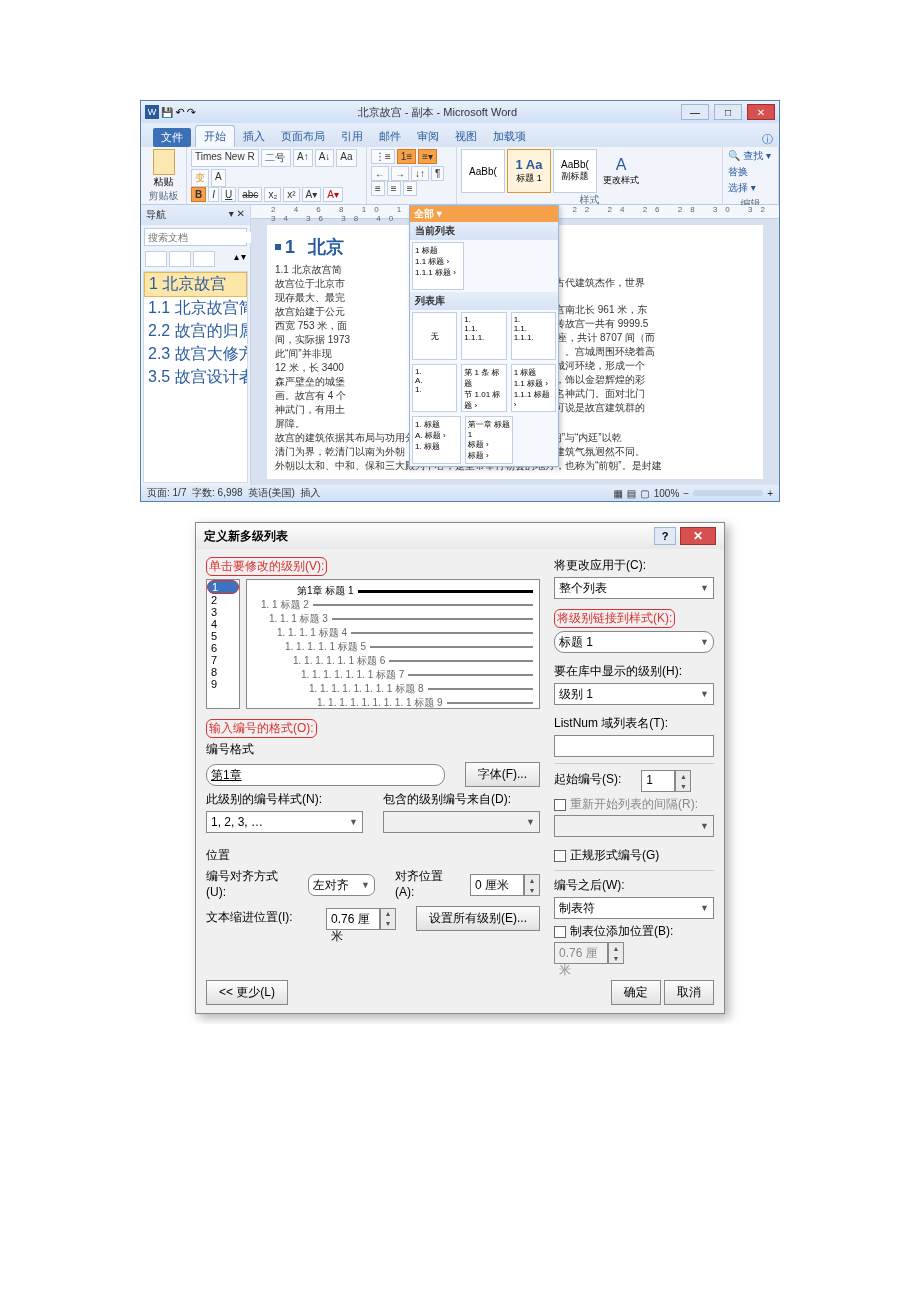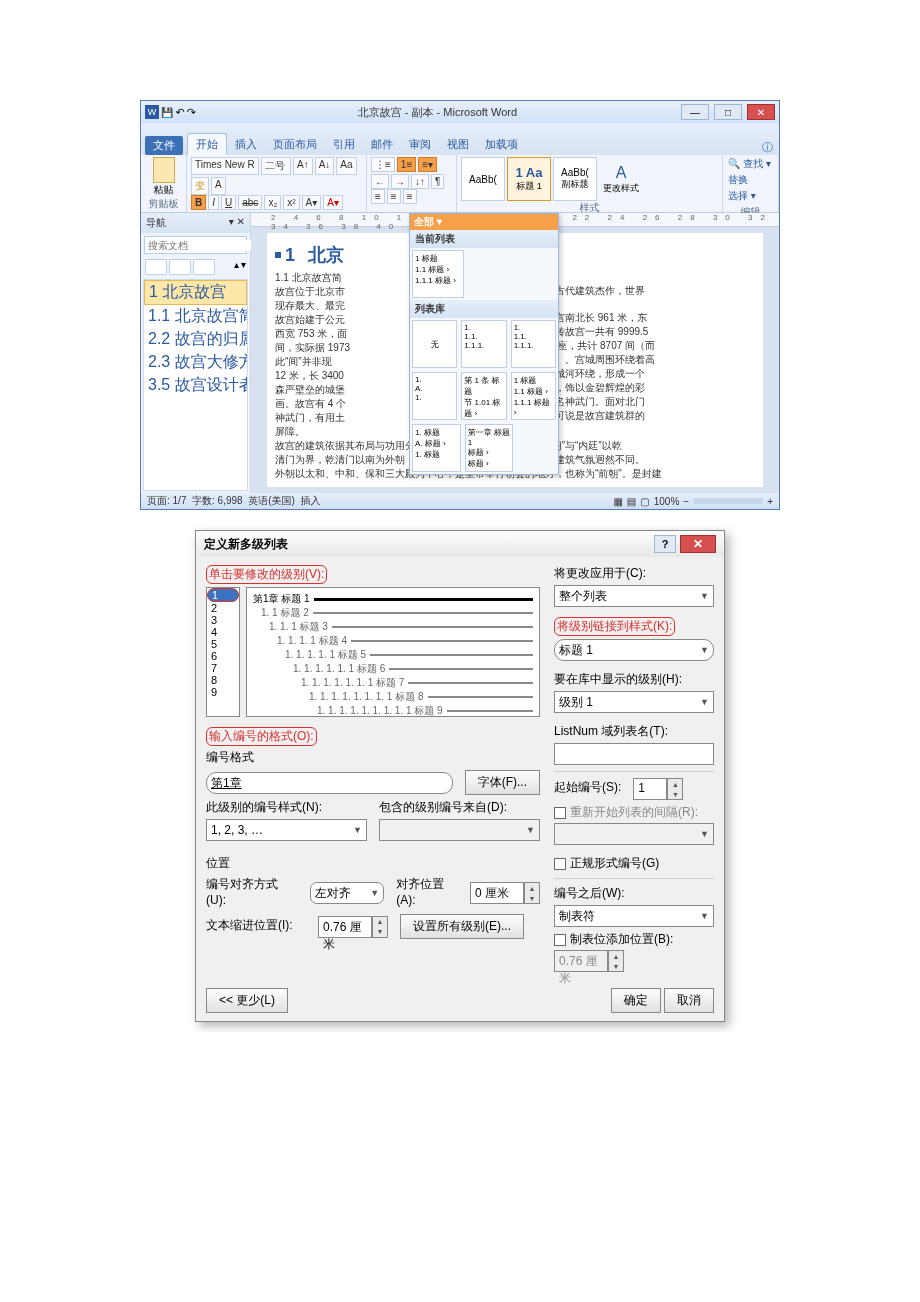--- a/index.html
+++ b/index.html
@@ -4,21 +4,21 @@
 <style>
   * { box-sizing: border-box; margin: 0; padding: 0; font-family: "Microsoft YaHei", SimSun, Arial, sans-serif; }
   body { background: #fff; width: 920px; }
   .word-window { width: 640px; margin: 100px auto 20px; border: 1px solid #5a7fb0; background: #fff; }
   .titlebar { background: linear-gradient(#e9f0fb,#cfe0f7); height: 22px; display: flex; align-items: center; justify-content: space-between; font-size: 11px; padding: 0 4px; }
   .titlebar .tcenter { flex:1; text-align:center; color:#333; }
   .wbtn { width: 28px; height: 16px; margin-left:2px; display:inline-flex; align-items:center; justify-content:center; font-size:10px; }
   .wbtn.min{background:#e1e9f5;border:1px solid #9db6d8;}
   .wbtn.max{background:#e1e9f5;border:1px solid #9db6d8;}
   .wbtn.close{background:#d75050;color:#fff;border:1px solid #a03030;}
-  .ribbon-tabs { background:linear-gradient(#e6eef9,#d6e3f4); height:32px; display:flex; align-items:flex-end; font-size:11px; padding-left:4px; }
+  .ribbon-tabs { background:linear-gradient(#e6eef9,#d6e3f4); height:24px; display:flex; align-items:flex-end; font-size:11px; padding-left:12px; }
   .ribbon-tabs .tab { padding:3px 8px; color:#2a5aa0; }
   .ribbon-tabs .tab.active { background:#f5f9fe; border:1px solid #a8bfe0; border-bottom:none; border-radius:3px 3px 0 0; color:#2a5aa0; }
   .ribbon-tabs .tab.file { background:#3b6fb6; color:#fff; border-radius:2px; padding:2px 8px; margin-right:4px; }
   .ribbon { background:#f1f5fb; height:58px; border-bottom:1px solid #b8cde8; display:flex; font-size:10px; position:relative; }
   .ribbon-group { border-right:1px solid #cdd9ea; padding:2px 4px; display:flex; flex-direction:column; justify-content:space-between; }
   .ribbon-group .controls { display:flex; gap:2px; flex-wrap:wrap; }
   .ribbon-group .label { text-align:center; color:#5a6b85; font-size:10px; }
   .small-btn { border:1px solid #c0cfe4; background:#f8fafd; padding:1px 3px; font-size:10px; color:#333; }
   .hl-orange { background:#f7a04a !important; border-color:#d67a20 !important; }
   .styles-gallery { display:flex; gap:2px; }
@@ -68,21 +68,21 @@
   .dlg-right { width:160px; }
   .dlg-label { font-size:12px; margin-bottom:3px; color:#000; }
   .level-row { display:flex; gap:6px; align-items:flex-start; }
   .level-list { width:34px; height:130px; border:1px solid #888; background:#fff; font-size:11px; overflow:hidden;}
   .level-list div{padding:0 4px;}
   .level-list .sel{background:#3d72c0;color:#fff;}
   .preview-box { flex:1; height:130px; border:1px solid #888; background:#fff; padding:4px 6px; font-size:10px; color:#666; overflow:hidden;}
   .preview-box .line{display:flex;align-items:center;gap:4px;}
   .preview-box .bar{height:2px;background:#888;flex:1;}
   .preview-box .short{width:60%;}
-  .ctrl-row{display:flex;gap:12px;align-items:center;margin:4px 0;}
+  .ctrl-row{display:flex;gap:20px;align-items:center;margin:4px 0;}
   .txt-input{border:1px solid #888;background:#fff;padding:2px 4px;height:22px;font-size:12px;}
   .select-input{border:1px solid #888;background:#fff;padding:2px 4px;height:22px;font-size:12px;display:flex;justify-content:space-between;align-items:center;}
   .select-input .arrow{font-size:9px;color:#555;}
   .btn{border:1px solid #888;background:linear-gradient(#fdfdfd,#e1e1e1);padding:3px 12px;font-size:12px;}
   .spinner{display:flex;}
   .spinner .val{border:1px solid #888;background:#fff;padding:2px 4px;width:54px;height:22px;font-size:12px;}
   .spinner .sp{width:16px;height:22px;border:1px solid #888;background:#eaeaea;display:flex;flex-direction:column;}
   .spinner .sp div{flex:1;display:flex;align-items:center;justify-content:center;font-size:7px;color:#555;}
   .section-gap{height:10px;}
   .checkbox{display:flex;align-items:center;gap:4px;font-size:12px;}
@@ -359,21 +359,21 @@
           <div>3</div>
           <div>4</div>
           <div>5</div>
           <div>6</div>
           <div>7</div>
           <div>8</div>
           <div>9</div>
         </div>
         <div class="preview-box">
           <div class="line">
-              <span style="color:#000;">第1章 标题 1</span>
+              <span style="color:#000;margin-left:44px;">第1章 标题 1</span>
               <span class="bar" style="background:#000;height:3px;"></span>
             </div>
           <div class="line" style="margin-left:8px;">
               <span>1. 1 标题 2</span>
               <span class="bar"></span>
             </div>
           <div class="line" style="margin-left:16px;">
               <span>1. 1. 1 标题 3</span>
               <span class="bar short"></span>
             </div>

